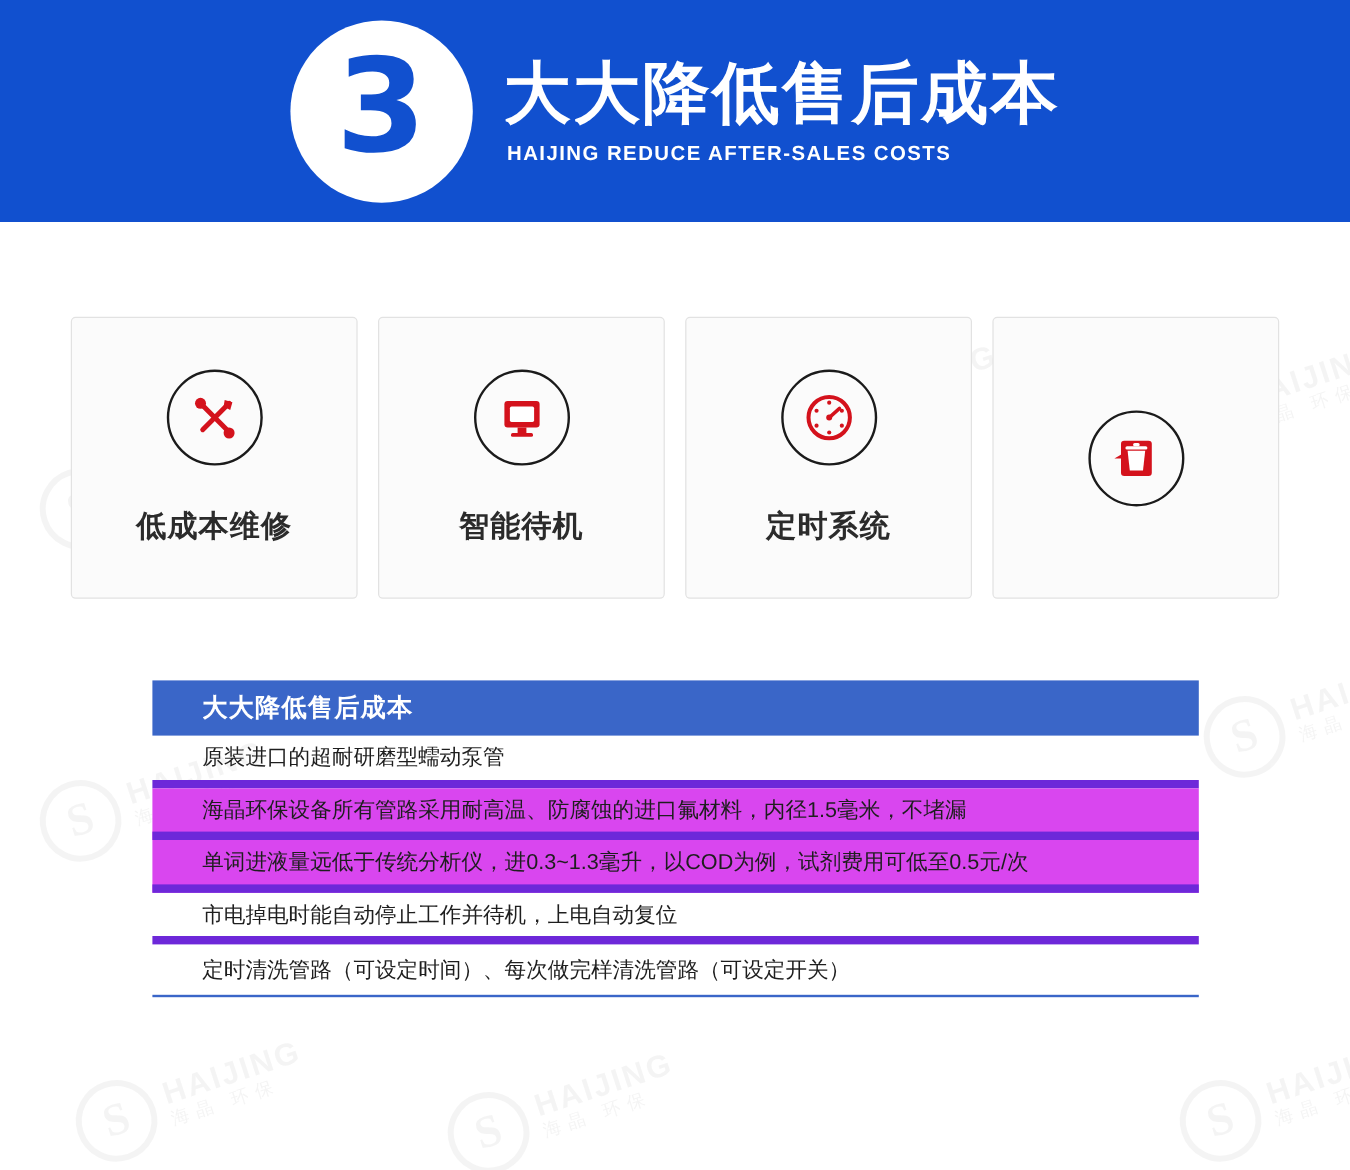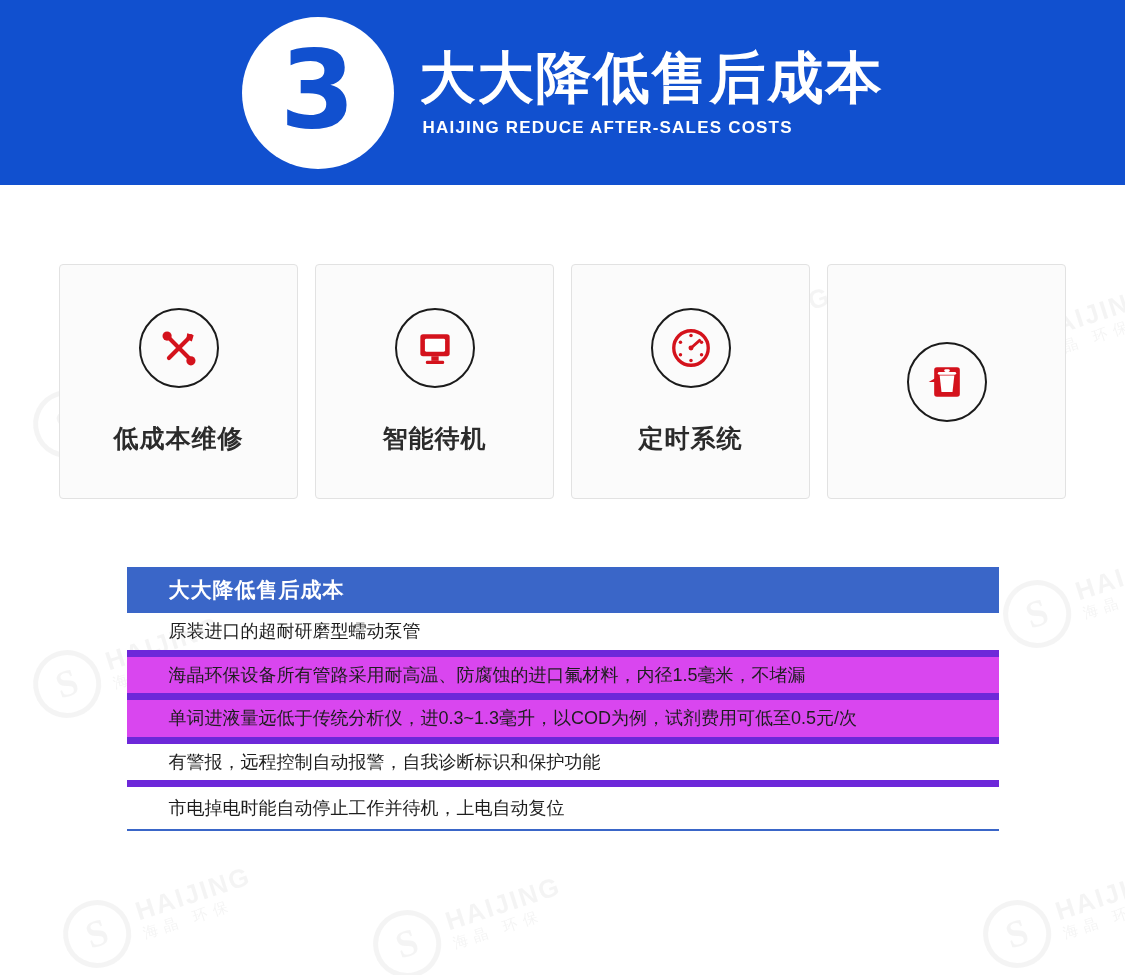--- a/index.html
+++ b/index.html
@@ -363,15 +363,15 @@
     </div>
   </div>
 
 </div>
 
 <div class="table-wrap">
   <div class="table-head">大大降低售后成本</div>
   <div class="table-row">原装进口的超耐研磨型蠕动泵管</div>
   <div class="table-row alt">海晶环保设备所有管路采用耐高温、防腐蚀的进口氟材料，内径1.5毫米，不堵漏</div>
   <div class="table-row alt">单词进液量远低于传统分析仪，进0.3~1.3毫升，以COD为例，试剂费用可低至0.5元/次</div>
-  <div class="table-row">有警报，远程控制自动报警，自我诊断标识和保护功能</div>
   <div class="table-row">市电掉电时能自动停止工作并待机，上电自动复位</div>
+  <div class="table-row">定时清洗管路（可设定时间）、每次做完样清洗管路（可设定开关）</div>
 </div>
 
 </body></html>

